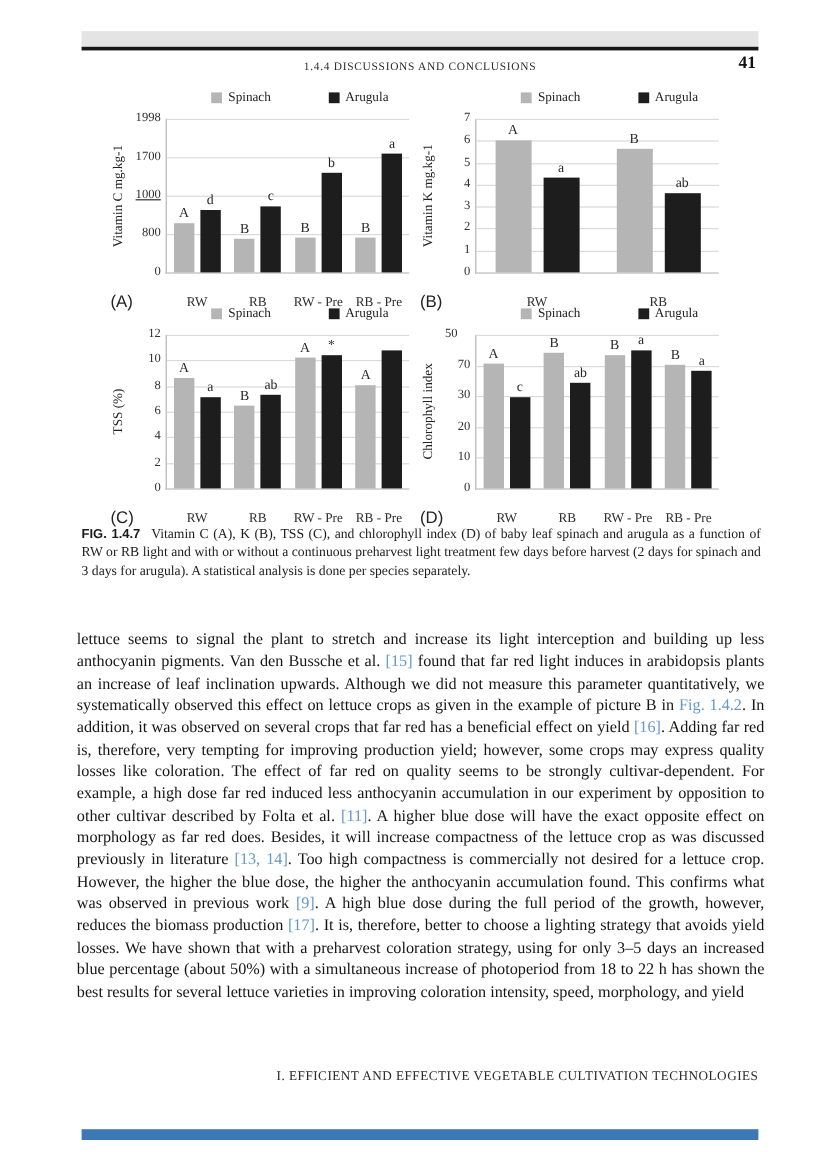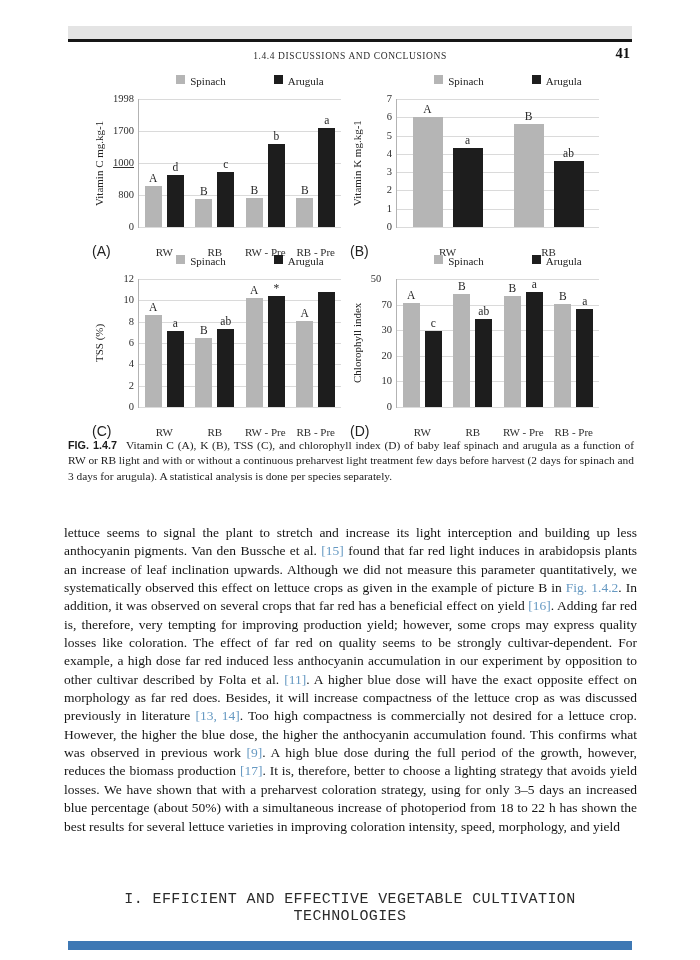--- a/index.html
+++ b/index.html
@@ -12,21 +12,21 @@
   #running-head{position:absolute;left:68px;top:51px;width:564px;text-align:center;
                 font-size:9.5px;letter-spacing:.6px;color:#2b2b2b;}
   #page-number{position:absolute;right:70px;top:45px;font-size:14.5px;font-weight:bold;color:#111;}
 
   
   .chart{position:absolute;width:258px;height:172px;}
   #chartA{left:92px;top:77px;} #chartB{left:350px;top:77px;}
   #chartC{left:92px;top:257px;} #chartD{left:350px;top:257px;}
   .legend{position:absolute;top:-2px;left:46px;width:206px;display:flex;justify-content:center;
           gap:30px;font-size:11px;color:#222;}
-  .lg-item{display:inline-flex;padding-left:18px;}
+  .lg-item{display:inline-flex;align-items:center;padding-left:18px;}
   .sw{width:9px;height:9px;display:inline-block;margin-right:5px;}
   .ylab{position:absolute;left:0px;top:22px;height:128px;writing-mode:vertical-rl;
         transform:rotate(180deg);font-size:11px;color:#222;text-align:center;line-height:15px;}
   .plot{position:absolute;left:46px;top:22px;width:202px;height:128px;
         border-left:1px solid #b3b3b3;border-bottom:1px solid #b3b3b3;}
   .grid{position:absolute;left:0;right:0;height:1px;background:#dadada;}
   .tick{position:absolute;left:-37px;width:32px;text-align:right;font-size:10.5px;color:#2e2e2e;}
   .bar{position:absolute;bottom:0;}
   .blab{position:absolute;text-align:center;font-size:11.5px;color:#272727;}
   .xlab{position:absolute;top:147px;text-align:center;font-size:11px;color:#2e2e2e;white-space:nowrap;}
@@ -37,22 +37,22 @@
   #caption{position:absolute;left:68px;top:438px;width:566px;font-size:11.4px;
            line-height:15.4px;text-align:justify;color:#1c1c1c;}
   #caption .cap-prefix{font-weight:bold;margin-right:9px;font-family:"Liberation Sans",sans-serif;font-size:10.8px;}
 
   
   #body-par{position:absolute;left:64px;top:524px;width:573px;font-size:13.5px;
             line-height:18.35px;text-align:justify;color:#151515;}
   .cite{color:#6699c2;}
 
   
-  #footer{position:absolute;left:68px;top:891px;width:564px;text-align:center;
-          font-size:15px;letter-spacing:.4px;color:#2b2b2b;font-family:Liberation Mono, monospace;}
+  #footer{position:absolute;left:68px;top:891px;width:564px;text-align:right;
+          font-size:11px;letter-spacing:.4px;color:#2b2b2b;}
   #bottom-bar{position:absolute;left:68px;top:941px;width:564px;height:9px;background:#3e78b4;}
 </style>
 </head>
 <body>
 
 <div id="page">
   <div id="top-strip"></div>
   <div id="running-head">1.4.4  DISCUSSIONS AND CONCLUSIONS</div>
   <div id="page-number">41</div>
 

